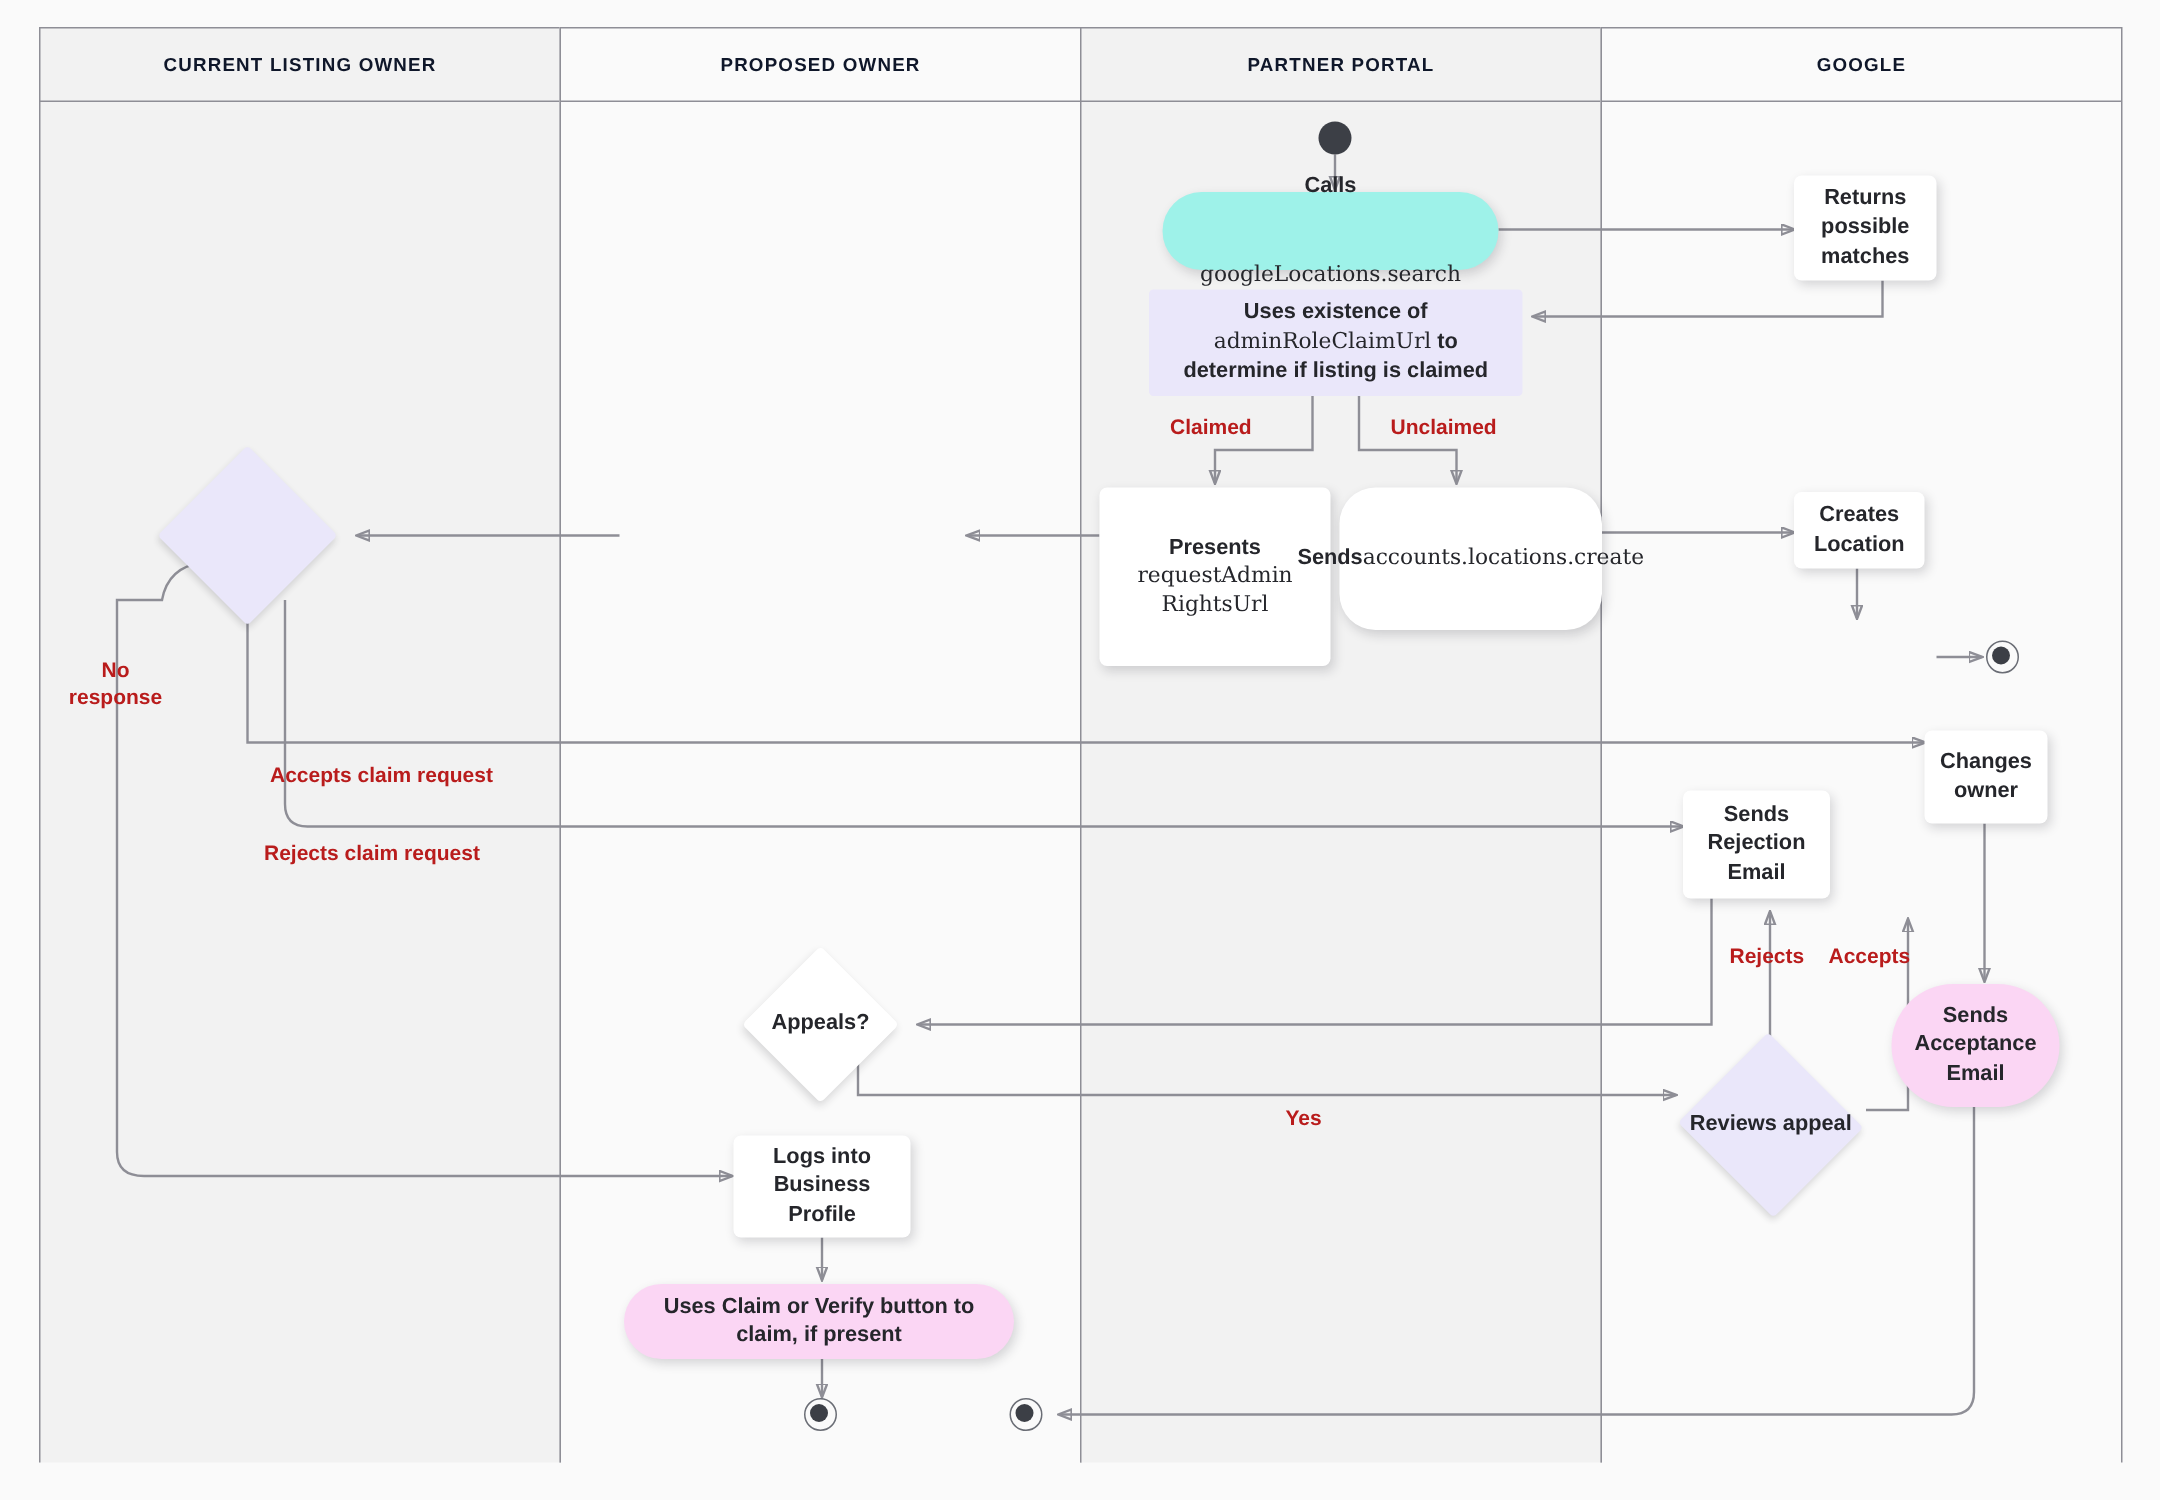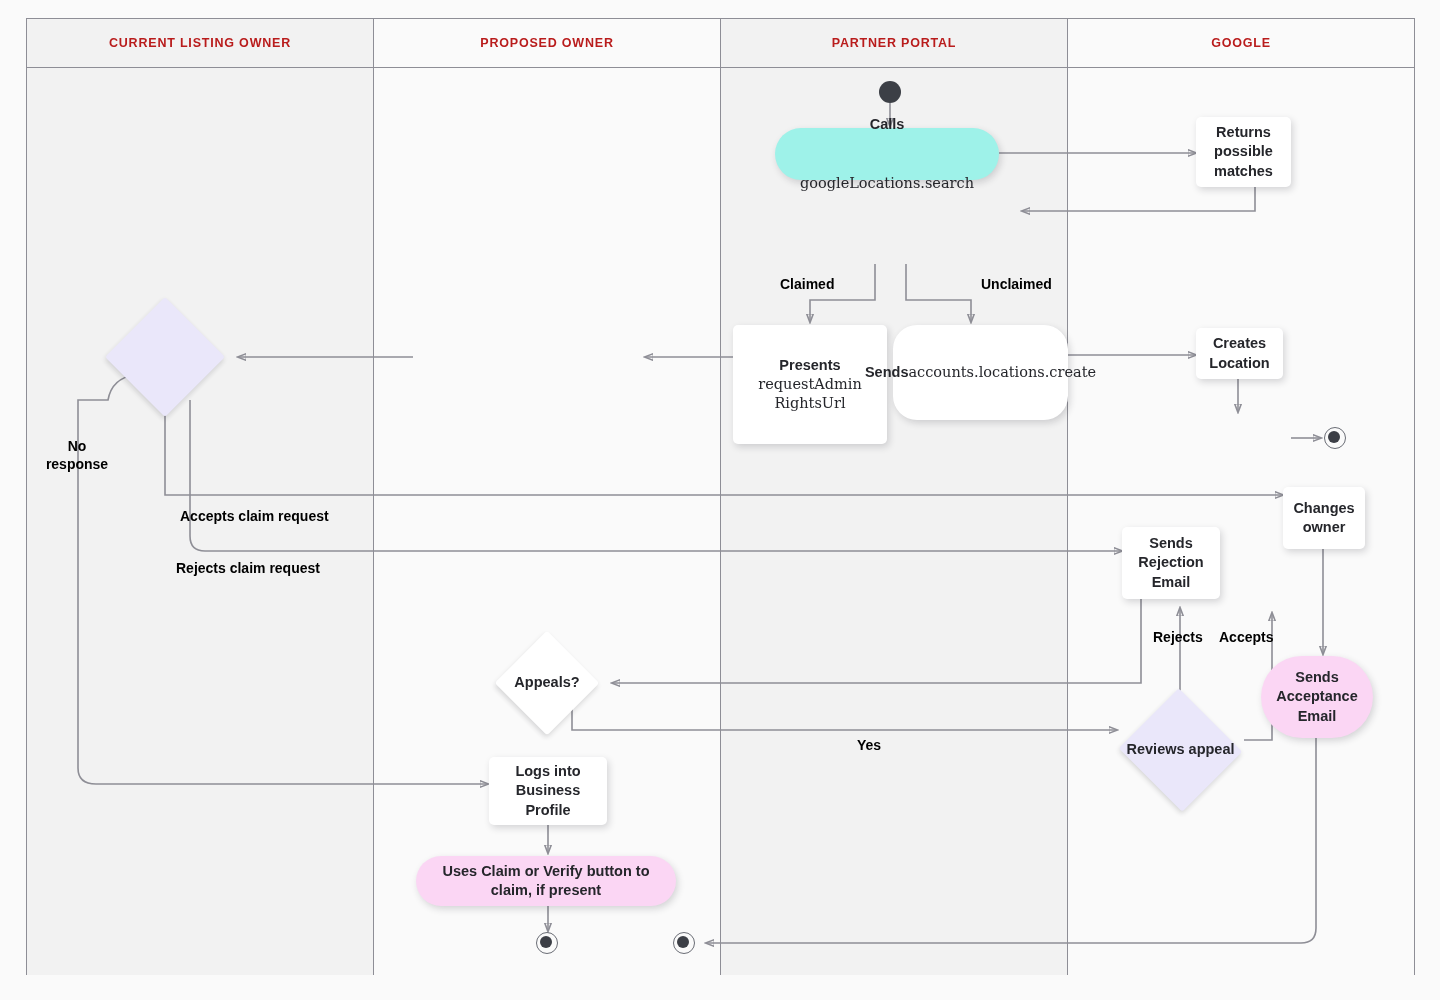--- a/index.html
+++ b/index.html
@@ -41,21 +41,21 @@
     display: flex;
     align-items: center;
     justify-content: center;
   }
   .lane-head.shaded { background: #f2f2f2; }
   .lane-head.plain  { background: #fafafa; }
   .lane-head span {
     font-size: 12.5px;
     font-weight: 700;
     letter-spacing: 0.8px;
-    color: #b91c1c;
+    color: #0f172a;
     text-transform: uppercase;
   }
 
   
   #edges {
     position: absolute;
     left: 0; top: 0;
     width: 1440px; height: 1000px;
     pointer-events: none;
   }
@@ -134,21 +134,21 @@
     width: 12px; height: 12px;
     border-radius: 50%;
     background: #3c3f46;
   }
 
   
   .elabel {
     position: absolute;
     font-size: 14px;
     font-weight: 700;
-    color: #000000;
+    color: #b91c1c;
     white-space: nowrap;
     background: transparent;
     line-height: 1.3;
   }
   .elabel.center { text-align: center; }
 </style>
 </head>
 <body>
 
 <div id="stage">
@@ -227,20 +227,27 @@
 
   <div class="node pill teal" style="left:775px;top:128px;width:224px;height:52px;flex-direction:column;">
     <div>Calls</div>
     <div class="mono" style="font-size:14.5px;">googleLocations.search</div>
   </div>
 
   <div class="node box" style="left:1196px;top:117px;width:95px;height:70px;">
     <span>Returns possible matches</span>
   </div>
 
+  <div class="node rect-purple" style="left:766px;top:193px;width:249px;height:71px;flex-direction:column;line-height:1.35;">
+    <div>Uses existence of</div>
+    <div>
+      <span class="mono">adminRoleClaimUrl</span><span style="margin-left:4px;">to</span>
+    </div>
+    <div>determine if listing is claimed</div>
+  </div>
 
   <div class="node box" style="left:733px;top:325px;width:154px;height:119px;flex-direction:column;">
     <div>Presents</div>
     <div class="mono">requestAdmin</div>
     <div class="mono">RightsUrl</div>
   </div>
 
   <div class="node box" style="left:893px;top:325px;width:175px;height:95px;flex-direction:row;border-radius:24px;">
     <div>Sends</div>
     <div class="mono">accounts.locations</div>
@@ -281,21 +288,21 @@
 
   <div class="node box" style="left:489px;top:757px;width:118px;height:68px;">
     <span>Logs into Business Profile</span>
   </div>
 
   <div class="node pill pink" style="left:416px;top:856px;width:260px;height:50px;">
     <span>Uses Claim or Verify button to claim, if present</span>
   </div>
 
   <div class="elabel" style="left:780px;top:275px;">Claimed</div>
-  <div class="elabel" style="left:981px;top:275px;text-align:center;">Unclaimed</div>
+  <div class="elabel" style="left:927px;top:275px;text-align:center;">Unclaimed</div>
   <div class="elabel center" style="left:38px;top:437px;width:78px;white-space:normal;">No response</div>
   <div class="elabel" style="left:180px;top:507px;">Accepts claim request</div>
   <div class="elabel" style="left:176px;top:559px;">Rejects claim request</div>
   <div class="elabel" style="left:1153px;top:628px;">Rejects</div>
   <div class="elabel" style="left:1219px;top:628px;">Accepts</div>
   <div class="elabel" style="left:857px;top:736px;">Yes</div>
 
 </div>
 
 </body></html>

